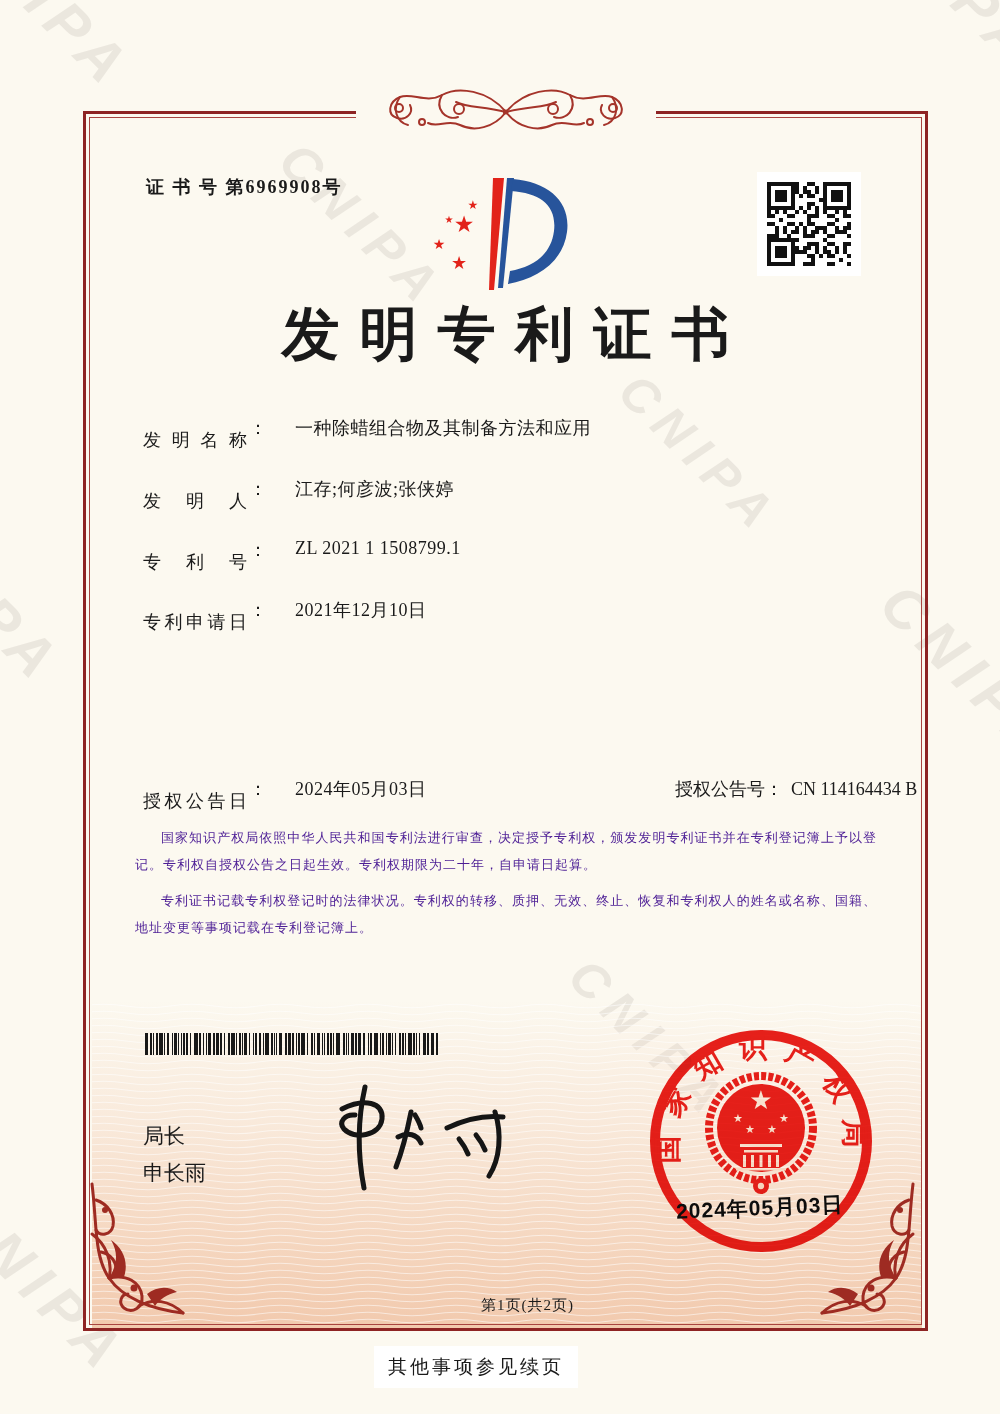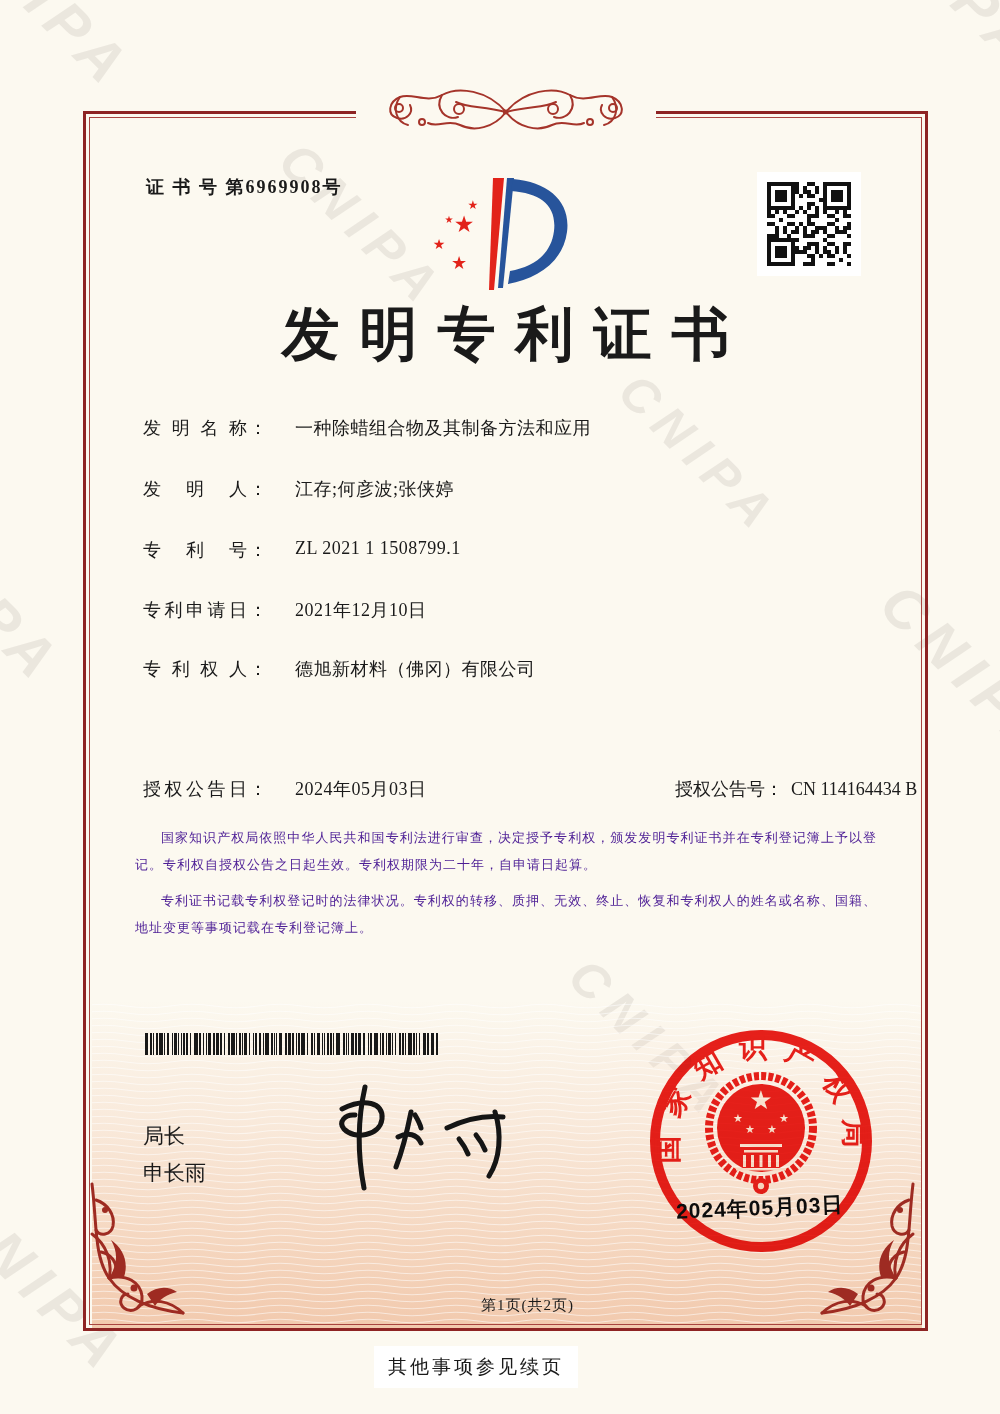--- a/index.html
+++ b/index.html
@@ -28,21 +28,21 @@
   .orn{position:absolute; z-index:3;}
   
   .cert-no{position:absolute; left:146px; top:175px; font-size:18px; letter-spacing:2px; z-index:3;font-weight:bold;}
   .logo{position:absolute; left:428px; top:174px; width:170px; height:122px; z-index:3;}
   .qr-box{position:absolute; left:757px; top:172px; width:104px; height:104px; background:#fff; z-index:3;}
   .qr-box svg{position:absolute; left:10px; top:10px;}
   .title{position:absolute; left:83px; top:296px; width:845px; text-align:center;
          font-size:58px; font-weight:bold; letter-spacing:20px; text-indent:20px; z-index:3;}
   
   .field-row{position:absolute; left:143px; font-size:18px; z-index:3; white-space:nowrap;}
-  .flabel{display:inline-block; width:104px; text-align:justify; text-align-last:justify; vertical-align:top;}
+  .flabel{display:inline-block; width:104px; text-align:justify; text-align-last:justify; vertical-align:top;margin-top:12px;}
   .fcolon{display:inline-block; vertical-align:top; margin-left:2px;}
   .fvalue{display:inline-block; margin-left:28px; vertical-align:top; letter-spacing:0.5px;}
   .fvalue.wrap{white-space:normal; width:438px; line-height:28px;}
   .grant2{position:absolute; left:532px; top:0; white-space:nowrap;}
   
   .body-text{position:absolute; left:135px; top:824px; width:742px; z-index:3;
              font-size:13px; line-height:27px; letter-spacing:1px; color:#4c1d95; text-align:justify;}
   .body-text p{margin:0 0 9px 0; text-indent:2em;}
   
   .barcode{position:absolute; left:145px; top:1033px; z-index:3;}
@@ -430,23 +430,20 @@
   </div>
   <div class="field-row" style="top:477px;">
     <span class="flabel">发明人</span><span class="fcolon">：</span><span class="fvalue">江存;何彦波;张侠婷</span>
   </div>
   <div class="field-row" style="top:538px;">
     <span class="flabel">专利号</span><span class="fcolon">：</span><span class="fvalue">ZL 2021 1 1508799.1</span>
   </div>
   <div class="field-row" style="top:598px;">
     <span class="flabel">专利申请日</span><span class="fcolon">：</span><span class="fvalue">2021年12月10日</span>
   </div>
-  <div class="field-row" style="top:657px;">
-    <span class="flabel">专利权人</span><span class="fcolon">：</span><span class="fvalue">德旭新材料（佛冈）有限公司</span>
-  </div>
   <div class="field-row" style="top:777px; width:740px;">
     <span class="flabel">授权公告日</span><span class="fcolon">：</span><span class="fvalue">2024年05月03日</span>
     <span class="grant2">
       <span>授权公告号</span><span>：</span><span style="margin-left:8px;">CN 114164434 B</span>
     </span>
   </div>
 
   <div class="body-text">
     <p>国家知识产权局依照中华人民共和国专利法进行审查，决定授予专利权，颁发发明专利证书并在专利登记簿上予以登记。专利权自授权公告之日起生效。专利权期限为二十年，自申请日起算。</p>
     <p>专利证书记载专利权登记时的法律状况。专利权的转移、质押、无效、终止、恢复和专利权人的姓名或名称、国籍、地址变更等事项记载在专利登记簿上。</p>

